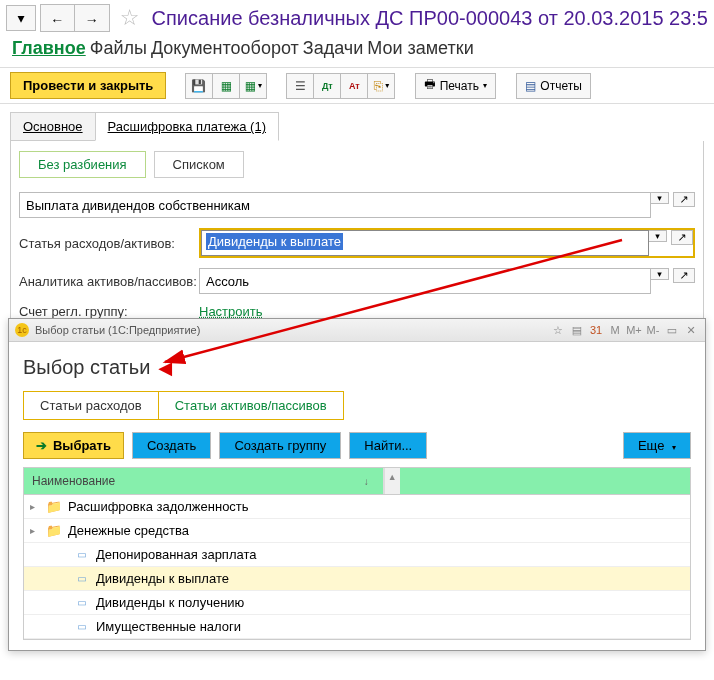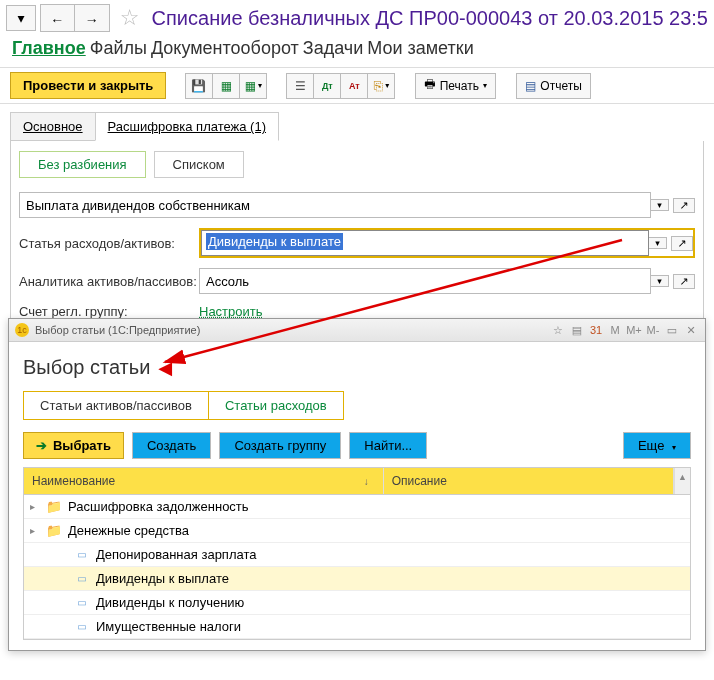--- a/index.html
+++ b/index.html
@@ -40,21 +40,21 @@
   .sep{width:8px;}
   .tabs{display:flex;margin:8px 10px 0 10px;}
   .tab{padding:6px 12px;border:1px solid #ccc;background:#f3f3f3;cursor:pointer;font-size:13px;margin-right:-1px;text-decoration:underline;}
   .tab.active{background:#fff;border-bottom:1px solid #fff;position:relative;z-index:2;}
   .panel{border:1px solid #ccc;margin:0 10px;padding:10px 8px;border-top:none;}
   .subtab-row{display:flex;gap:8px;margin-bottom:14px;}
   .subtab{border:1px solid #b6d888;padding:5px 18px;background:#fff;color:#0b8a3c;cursor:pointer;font-size:13px;}
   .subtab.gray{border-color:#ccc;color:#333;}
   .form-row{display:flex;align-items:center;margin-bottom:10px;}
   .form-label{width:180px;color:#333;font-size:13px;}
-  .form-input{flex:1;display:flex;align-items:center;}
+  .form-input{flex:1;display:flex;align-items:flex-start;}
   .form-input input{flex:1;border:1px solid #bbb;padding:4px 6px;font-size:13px;height:26px;}
   .form-input .dd{width:18px;border:1px solid #bbb;border-left:none;background:#f7f7f7;display:flex;align-items:center;justify-content:center;cursor:pointer;font-size:9px;}
   .form-input .ext{width:22px;border:1px solid #bbb;margin-left:4px;background:#f7f7f7;display:flex;align-items:center;justify-content:center;cursor:pointer;font-size:11px;}
   .highlighted{border:2px solid #e0b000 !important;}
   .sel-text{background:#3a76d6;color:#fff;padding:1px 2px;}
   .link{color:#0b8a3c;text-decoration:underline dotted;cursor:pointer;font-size:13px;}
   
   .dialog{position:absolute;left:8px;top:318px;width:698px;border:1px solid #999;background:#fff;box-shadow:0 2px 8px rgba(0,0,0,.2);}
   .dlg-titlebar{background:linear-gradient(#f3f3f3,#e5e5e5);display:flex;align-items:center;padding:3px 6px;font-size:11px;color:#555;border-bottom:1px solid #ccc;}
   .dlg-titlebar .spacer{flex:1;}
@@ -64,21 +64,21 @@
   .arrow-red{color:#d00;font-size:18px;}
   .dlg-tabs{display:flex;border:1px solid #e0b000;width:fit-content;margin-bottom:12px;}
   .dlg-tab{padding:6px 16px;cursor:pointer;font-size:13px;}
   .dlg-tab:first-child{border-right:1px solid #e0b000;color:#333;}
   .dlg-tab:last-child{color:#0b8a3c;}
   .dlg-toolbar{display:flex;gap:8px;align-items:center;margin-bottom:8px;}
   .btn-plain{border:1px solid #bbb;background:#0ea5e9;padding:5px 14px;font-size:13px;cursor:pointer;}
   .btn-yellow2{background:#ffdc4a;border:1px solid #c9a21a;padding:5px 12px;font-weight:bold;font-size:13px;cursor:pointer;display:flex;align-items:center;gap:6px;}
   .dlg-toolbar .spacer{flex:1;}
   .grid{border:1px solid #ccc;}
-  .grid-head{display:flex;background:#fde047;border-bottom:1px solid #ccc;}
+  .grid-head{display:flex;background:#86efac;border-bottom:1px solid #ccc;}
   .gh{padding:6px 8px;font-size:12px;color:#444;border-right:1px solid #ddd;}
   .gh1{flex:0 0 54%;display:flex;align-items:center;justify-content:space-between;}
   .gh2{flex:1;}
   .grid-body{max-height:170px;overflow:auto;}
   .gr{display:flex;align-items:center;padding:4px 6px;border-bottom:1px solid #eee;font-size:13px;}
   .gr.sel{background:#fff8d0;}
   .gr .exp{width:14px;color:#888;font-size:10px;}
   .gr .ic{width:20px;text-align:center;}
   .gr .nm{flex:1;padding-left:4px;}
   .folder-ic{color:#e0a030;}
@@ -211,22 +211,22 @@
     <span class="dlg-ticon">▭</span>
     <span class="dlg-ticon">✕</span>
   </div>
   <div class="dlg-body">
     <div class="dlg-heading">
       <span>Выбор статьи</span>
       <span class="arrow-red">◀</span>
     </div>
 
     <div class="dlg-tabs">
+      <div class="dlg-tab">Статьи расходов</div>
       <div class="dlg-tab">Статьи активов/пассивов</div>
-      <div class="dlg-tab">Статьи расходов</div>
     </div>
 
     <div class="dlg-toolbar">
       <button class="btn-yellow2">
         <span style="color:#0a7a2a">➔</span>
         <span>Выбрать</span>
       </button>
       <button class="btn-plain">Создать</button>
       <button class="btn-plain">Создать группу</button>
       <button class="btn-plain">Найти...</button>
@@ -236,21 +236,20 @@
         <span style="font-size:8px;margin-left:4px">▾</span>
       </button>
     </div>
 
     <div class="grid">
       <div class="grid-head">
         <div class="gh gh1">
           <span>Наименование</span>
           <span class="sort-arrow">↓</span>
         </div>
-        <div class="gh gh2">Описание</div>
         <div class="scroll-track" style="text-align:center;font-size:9px;padding-top:4px;color:#888">▲</div>
       </div>
       <div class="grid-body" id="grid-body">
           <div class="gr">
             <div style="display:flex;align-items:center;flex:0 0 54%" class="">
               <span class="exp">▸</span>
               <span class="ic folder-ic">📁</span>
               <span class="nm">Расшифровка задолженность</span>
             </div>
             <div style="flex:1"></div>

